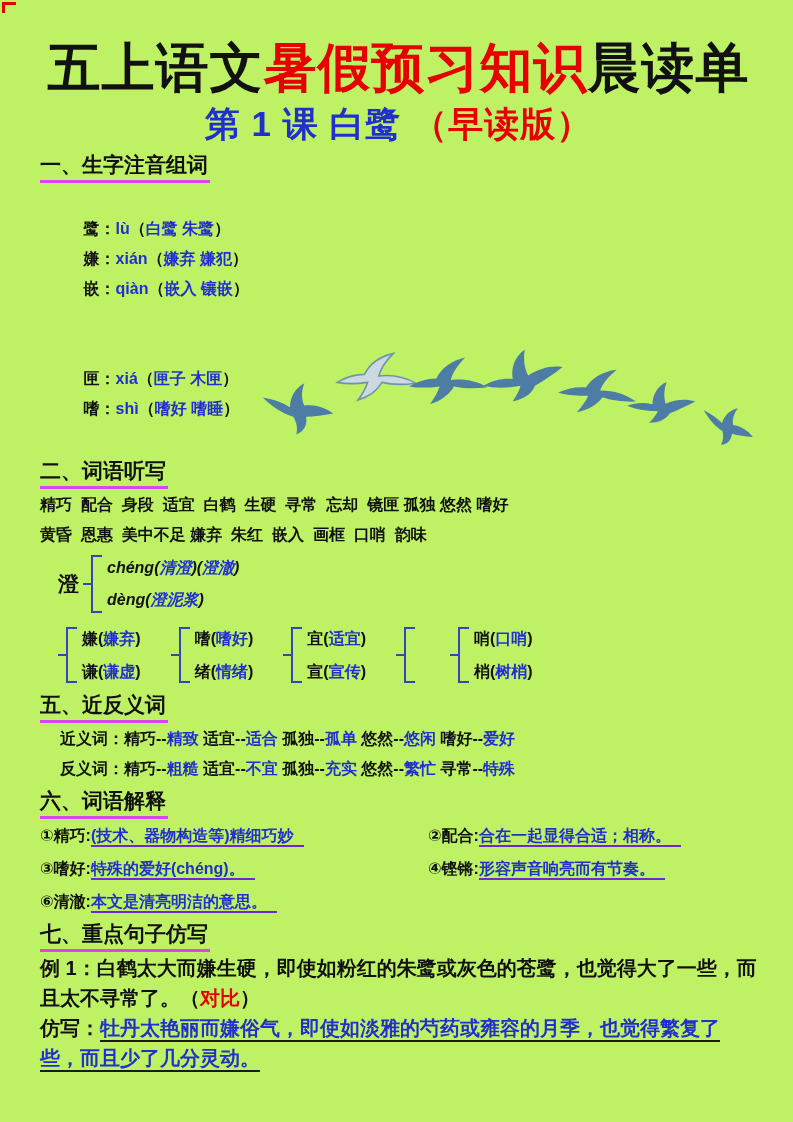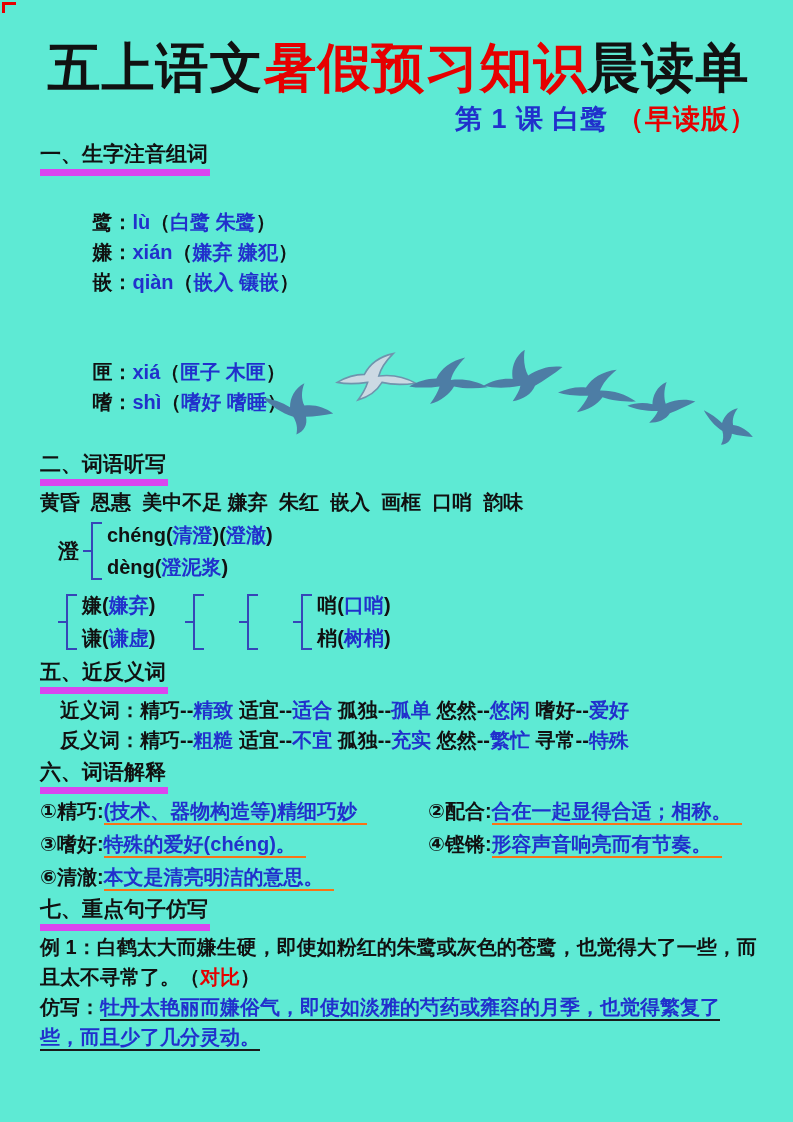--- a/index.html
+++ b/index.html
@@ -1,62 +1,62 @@
 <!DOCTYPE html>
 <html lang="zh"><head>
 <meta charset="utf-8">
 <style>
   html,body{margin:0;padding:0;background:#ffffff;}
   body{font-family:"Liberation Sans","DejaVu Sans",sans-serif;color:#111;}
-  .page{position:relative;width:793px;height:1122px;margin:0 auto;background:#5eead4;overflow:hidden;
+  .page{position:relative;width:793px;height:1122px;margin:0 auto;background:#bef264;overflow:hidden;
         padding:0;box-sizing:border-box;}
   .inner{padding:8px 36px 0 40px;}
 
   .corner-mark{position:absolute;left:2px;top:2px;width:11px;height:8px;
         border-left:3px solid #e60000;border-top:3px solid #e60000;}
 
   .title{margin:30px 0 0 0;text-align:center;font-size:53px;font-weight:900;
          letter-spacing:1px;line-height:1.12;white-space:nowrap;}
-  .subtitle{margin:4px 0 2px 0;text-align:right;font-size:27px;font-weight:bold;letter-spacing:1px;}
+  .subtitle{margin:4px 0 2px 0;text-align:center;font-size:35px;font-weight:bold;letter-spacing:1px;}
 
   .rd{color:#e60000;}
   .bl{color:#2130cc;}
 
   .sec{position:relative;}
   .h{margin:3px 0 1px 0;line-height:28px;}
-  .hu{display:inline-block;font-size:21px;font-weight:bold;border-bottom:7px solid #d946ef;
+  .hu{display:inline-block;font-size:21px;font-weight:bold;border-bottom:3px solid #d946ef;
       padding:0 2px 1px 0;}
 
-  .line{font-size:20px;font-weight:600;line-height:30px;white-space:pre-wrap;}
+  .line{font-size:16px;font-weight:600;line-height:30px;white-space:pre-wrap;}
   .ind1{padding-left:8px;}
   .ind2{padding-left:20px;}
 
   .entry{display:inline-block;}
   .cw1{width:237px;}
   .cw2{width:270px;}
 
   
   .poly{display:flex;align-items:center;height:68px;margin-left:18px;}
   .poly-char{font-size:21px;font-weight:bold;margin-right:4px;}
   .bracket{position:relative;width:9px;align-self:stretch;margin:5px 5px 5px 8px;
            border-left:2px solid #3646b8;border-top:2px solid #3646b8;border-bottom:2px solid #3646b8;}
   .bracket::before{content:"";position:absolute;left:-10px;top:50%;margin-top:-1px;width:8px;height:2px;background:#3646b8;}
   .poly-lines{display:flex;flex-direction:column;justify-content:center;}
-  .poly-lines .line{line-height:32px;}
+  .poly-lines .line{line-height:32px;font-style:italic;}
 
   
   .xgrow{display:flex;margin:4px 0 2px 18px;gap:30px;}
   .xg{display:flex;align-items:center;}
   .xg .col{display:flex;flex-direction:column;}
   .xg .line{line-height:33px;}
 
   
   .exp{display:grid;grid-template-columns:382px auto;column-gap:6px;row-gap:3px;margin-top:2px;}
   .exp .line{line-height:30px;}
-  .def{border-bottom:2px solid #f97316;padding:0 10px 1px 0;}
+  .def{border-bottom:2px solid #6d28d9;padding:0 10px 1px 0;}
 
   .para{font-size:20px;font-weight:600;line-height:30px;margin:0;}
   .ans{border-bottom:2px solid #1a1a1a;padding-bottom:1px;}
 
   .birds{position:absolute;left:256px;top:350px;width:532px;height:106px;}
 </style>
 </head>
 <body>
 
 <div class="page">
@@ -75,20 +75,21 @@
         <span class="entry"><span>嵌：</span><span class="bl">qiàn</span><span>（</span><span class="bl">嵌入 镶嵌</span><span>）</span></span>
       </div>
       <div class="line ind1">
         <span class="entry cw1"><span>匣：</span><span class="bl">xiá</span><span>（</span><span class="bl">匣子 木匣</span><span>）</span></span>
         <span class="entry"><span>嗜：</span><span class="bl">shì</span><span>（</span><span class="bl">嗜好 嗜睡</span><span>）</span></span>
       </div>
     </div>
 
     <div class="sec">
       <div class="h"><span class="hu">二、词语听写</span></div>
+      <div class="line">精巧  配合  身段  适宜  白鹤  生硬  寻常  忘却  镜匣 孤独 悠然 嗜好</div>
       <div class="line">黄昏  恩惠  美中不足 嫌弃  朱红  嵌入  画框  口哨  韵味</div>
     </div>
 
     <div class="sec">
       <div class="poly">
         <span class="poly-char">澄</span>
         <div class="bracket"></div>
         <div class="poly-lines">
           <span class="line"><span>chéng</span><span>(</span><span class="bl">清澄</span><span>)(</span><span class="bl">澄澈</span><span>)</span></span>
           <span class="line"><span>dèng</span><span>(</span><span class="bl">澄泥浆</span><span>)</span></span>
@@ -100,20 +101,31 @@
       <div class="xgrow">
         <div class="xg">
             <div class="bracket"></div>
             <div class="col">
           <span class="line"><span>嫌</span><span>(</span><span class="bl">嫌弃</span><span>)</span></span>
           <span class="line"><span>谦</span><span>(</span><span class="bl">谦虚</span><span>)</span></span>
         </div>
           </div>
         <div class="xg">
             <div class="bracket"></div>
+            <div class="col">
+          <span class="line"><span>嗜</span><span>(</span><span class="bl">嗜好</span><span>)</span></span>
+          <span class="line"><span>绪</span><span>(</span><span class="bl">情绪</span><span>)</span></span>
+        </div>
+          </div>
+        <div class="xg">
+            <div class="bracket"></div>
+            <div class="col">
+          <span class="line"><span>宜</span><span>(</span><span class="bl">适宜</span><span>)</span></span>
+          <span class="line"><span>宣</span><span>(</span><span class="bl">宣传</span><span>)</span></span>
+        </div>
           </div>
         <div class="xg">
             <div class="bracket"></div>
           </div>
         <div class="xg">
             <div class="bracket"></div>
             <div class="col">
           <span class="line"><span>哨</span><span>(</span><span class="bl">口哨</span><span>)</span></span>
           <span class="line"><span>梢</span><span>(</span><span class="bl">树梢</span><span>)</span></span>
         </div>

